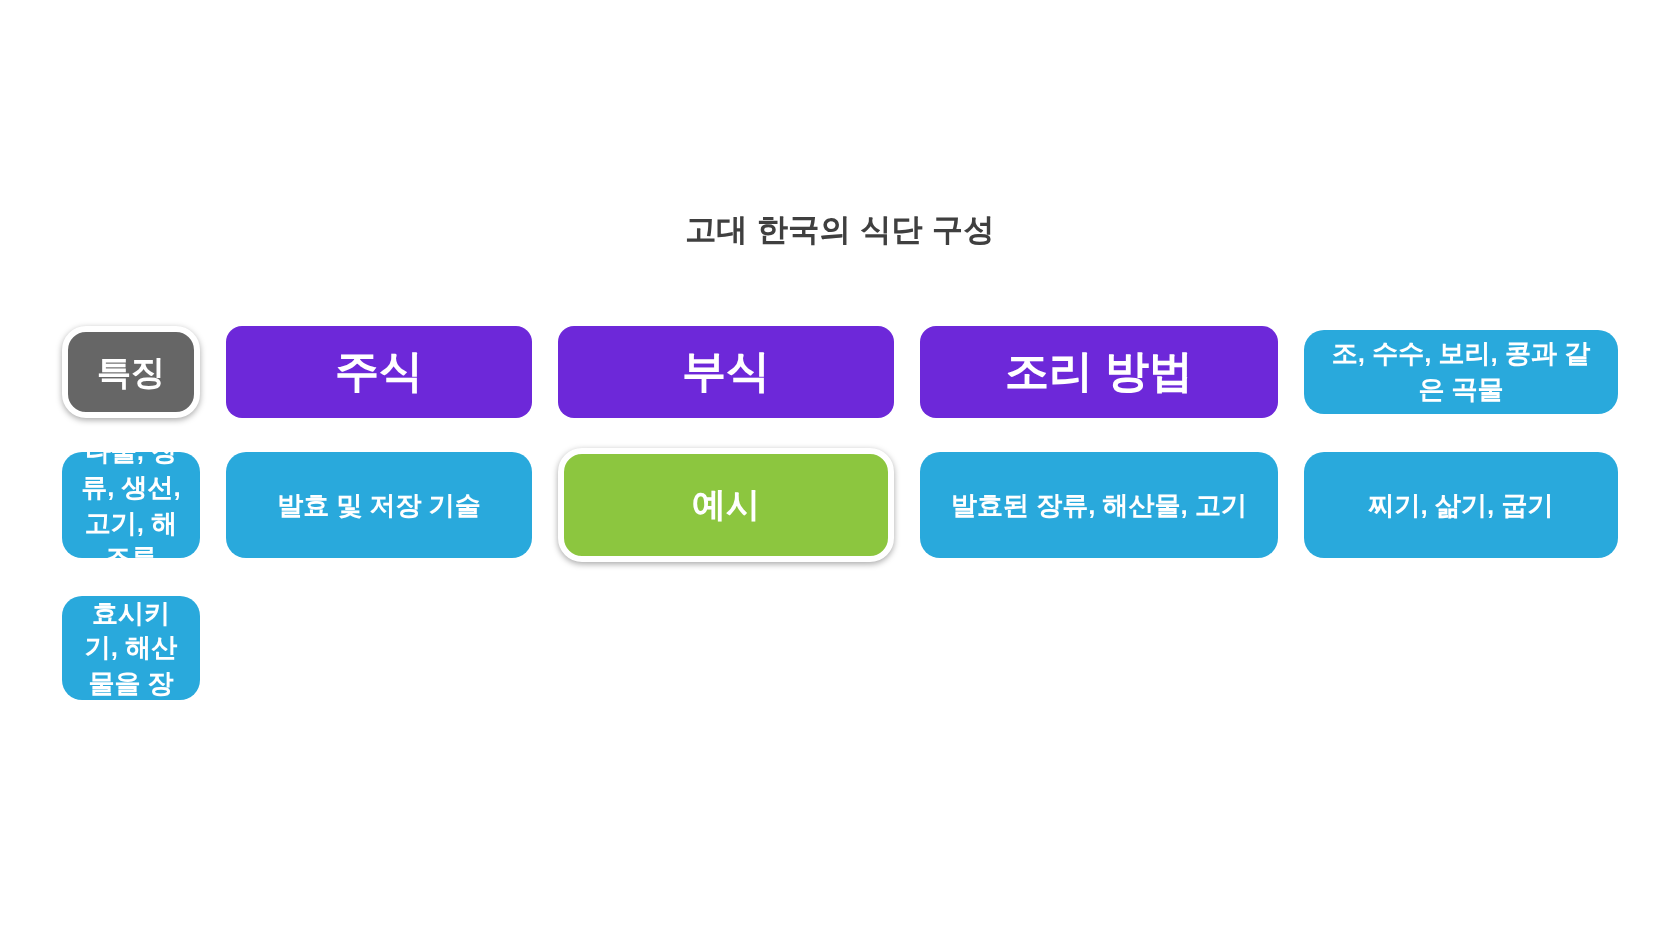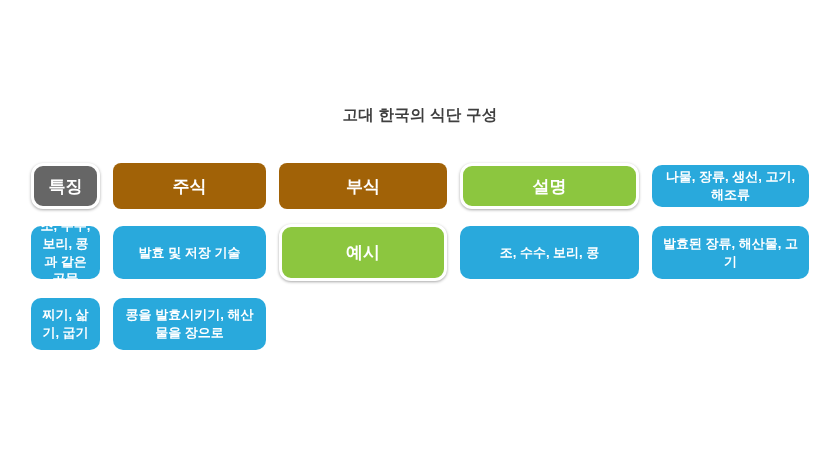--- a/index.html
+++ b/index.html
@@ -47,23 +47,23 @@
   }
   .rowlabel {
     border: 3px solid #ffffff;
     border-radius: 12px;
     box-shadow: 0 1px 3px rgba(0,0,0,0.35);
     font-size: 17px;
   }
   .rowlabel.gray  { background: #666666; }
   .rowlabel.green { background: #8cc63f; }
   .header {
-    background: #a16207;
+    background: #6d28d9;
     border-radius: 8px;
-    font-size: 17px;
+    font-size: 22px;
   }
   .bluebox {
     background: #29a9dc;
     border-radius: 10px;
     font-size: 13px;
     line-height: 1.35;
     padding: 4px 9px;
     margin: 2px 0;
   }
 </style>
@@ -72,26 +72,25 @@
 
 <div class="canvas">
 
   <div class="title">고대 한국의 식단 구성</div>
 
   <div class="grid">
 
     <div class="cell rowlabel gray">특징</div>
     <div class="cell header">주식</div>
     <div class="cell header">부식</div>
+    <div class="cell header">조리 방법</div>
 
-    <div class="cell rowlabel green">설명</div>
+    <div class="cell bluebox">조, 수수, 보리, 콩과 같은 곡물</div>
     <div class="cell bluebox">나물, 장류, 생선, 고기, 해조류</div>
-    <div class="cell bluebox">조, 수수, 보리, 콩과 같은 곡물</div>
     <div class="cell bluebox">발효 및 저장 기술</div>
 
     <div class="cell rowlabel green">예시</div>
-    <div class="cell bluebox">조, 수수, 보리, 콩</div>
     <div class="cell bluebox">발효된 장류, 해산물, 고기</div>
     <div class="cell bluebox">찌기, 삶기, 굽기</div>
     <div class="cell bluebox">콩을 발효시키기, 해산물을 장으로</div>
 
   </div>
 </div>
 
 </body></html>

